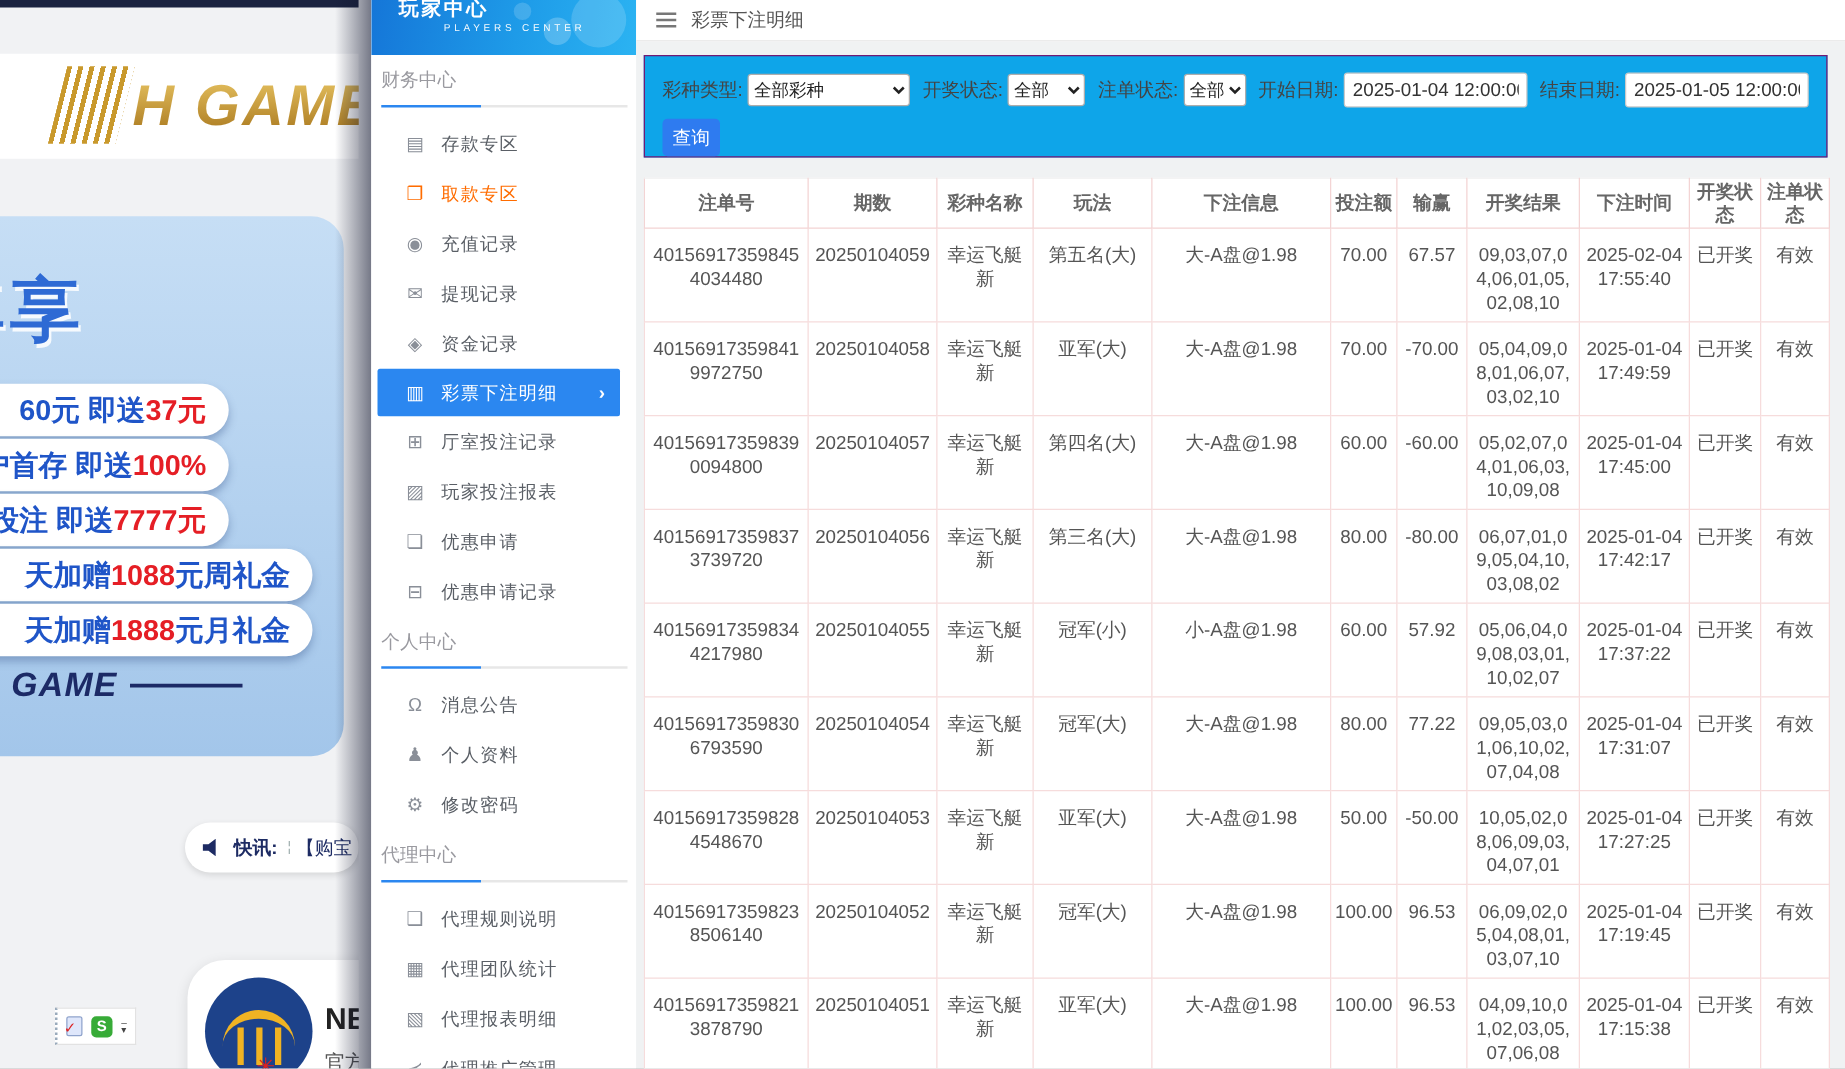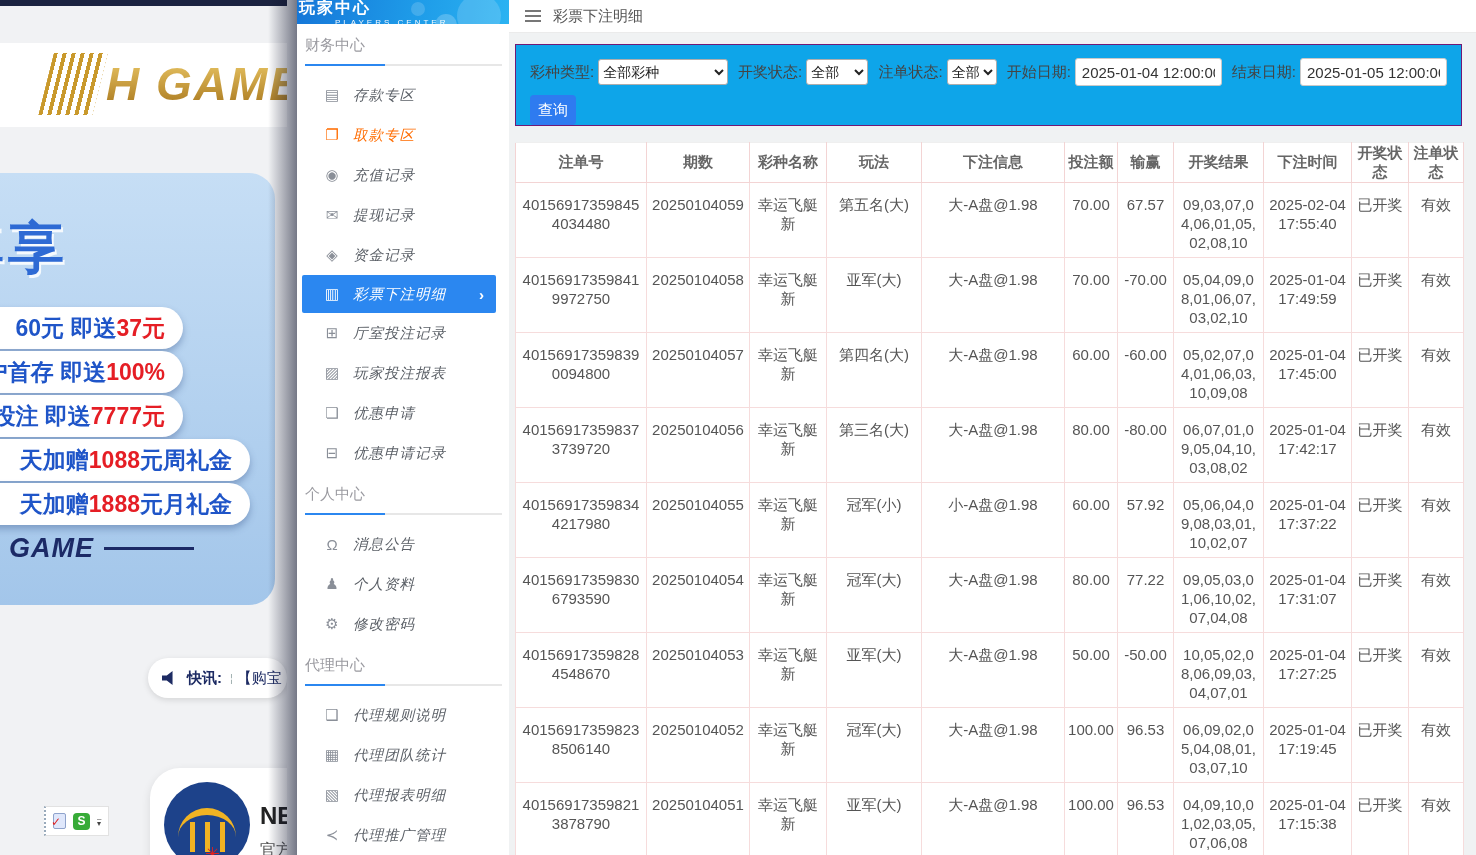--- a/index.html
+++ b/index.html
@@ -57,35 +57,35 @@
   .nba-line1{position:absolute;left:110px;top:34px;font-size:24px;font-weight:bold;color:#222;}
   .nba-line2{position:absolute;left:110px;top:72px;font-size:16px;color:#555;}
   .red-dot-icon{position:absolute;left:205px;top:843px;color:#e02020;font-size:18px;}
 
   
   .panel-shadow{position:absolute;left:268px;top:0;width:29px;height:855px;z-index:5;
      background:linear-gradient(to right,rgba(15,20,45,0),rgba(15,20,45,.55));}
 
   
   .sidebar{position:absolute;left:297px;top:0;width:212px;height:855px;background:#fff;z-index:10;overflow:hidden;}
-  .sb-header{position:relative;height:24px;background:linear-gradient(100deg,#1576d8,#1e9be8 55%,#2bb3f2);
-     color:#fff;padding:0 0 0 2px;overflow:hidden;}
+  .sb-header{position:relative;height:44px;background:linear-gradient(100deg,#1576d8,#1e9be8 55%,#2bb3f2);
+     color:#fff;padding:0 0 0 22px;overflow:hidden;}
   .sb-title{font-size:16px;font-weight:bold;letter-spacing:2px;margin-top:-2px;line-height:20px;}
   .sb-subtitle{font-size:8px;letter-spacing:3px;line-height:10px;opacity:.95;margin-left:36px;}
   .sb-deco1,.sb-deco2,.sb-deco3{position:absolute;border-radius:50%;background:rgba(255,255,255,.16);}
   .sb-deco1{width:44px;height:44px;right:8px;top:-6px;}
   .sb-deco2{width:22px;height:22px;right:52px;top:14px;background:rgba(255,255,255,.22);}
   .sb-deco3{width:14px;height:14px;right:84px;top:2px;}
   .side-section-title{margin:10px 0 0 8px;font-size:15px;color:#9a9aa0;line-height:22px;}
   .side-underline{margin:8px 0 0 8px;width:197px;height:2px;
      background:linear-gradient(to right,#2b87f0 0 80px,#e7e7e7 80px 100%);}
   .side-list{margin-top:9px;}
   .menu-item{position:relative;height:40px;display:flex;align-items:center;padding-left:26px;cursor:pointer;}
   .mi-icon{width:18px;font-size:15px;color:#8a8f98;text-align:center;flex:none;}
-  .mi-label{margin-left:12px;font-size:14.5px;color:#5a5f66;letter-spacing:1px;font-style:italic;}
+  .mi-label{margin-left:12px;font-size:14.5px;color:#5a5f66;letter-spacing:1px;}
   .menu-item.accent .mi-icon,.menu-item.accent .mi-label{color:#ff6c00;}
   .menu-item.active{background:#2b87f0;margin:0 13px 0 5px;padding-left:21px;height:38px;border-radius:2px;}
   .menu-item.active .mi-icon,.menu-item.active .mi-label{color:#fff;}
   .mi-chevron{position:absolute;right:12px;color:#fff;font-size:15px;font-weight:bold;}
 
   
   .main{position:absolute;left:509px;top:0;width:967px;height:855px;background:#f0f2f3;z-index:10;}
   .main-topbar{position:absolute;left:0;top:0;width:100%;height:33px;background:#fff;border-bottom:1px solid #ebebeb;
      display:flex;align-items:center;padding-left:16px;}
   .hamburger-icon{width:16px;height:12px;position:relative;cursor:pointer;flex:none;}

